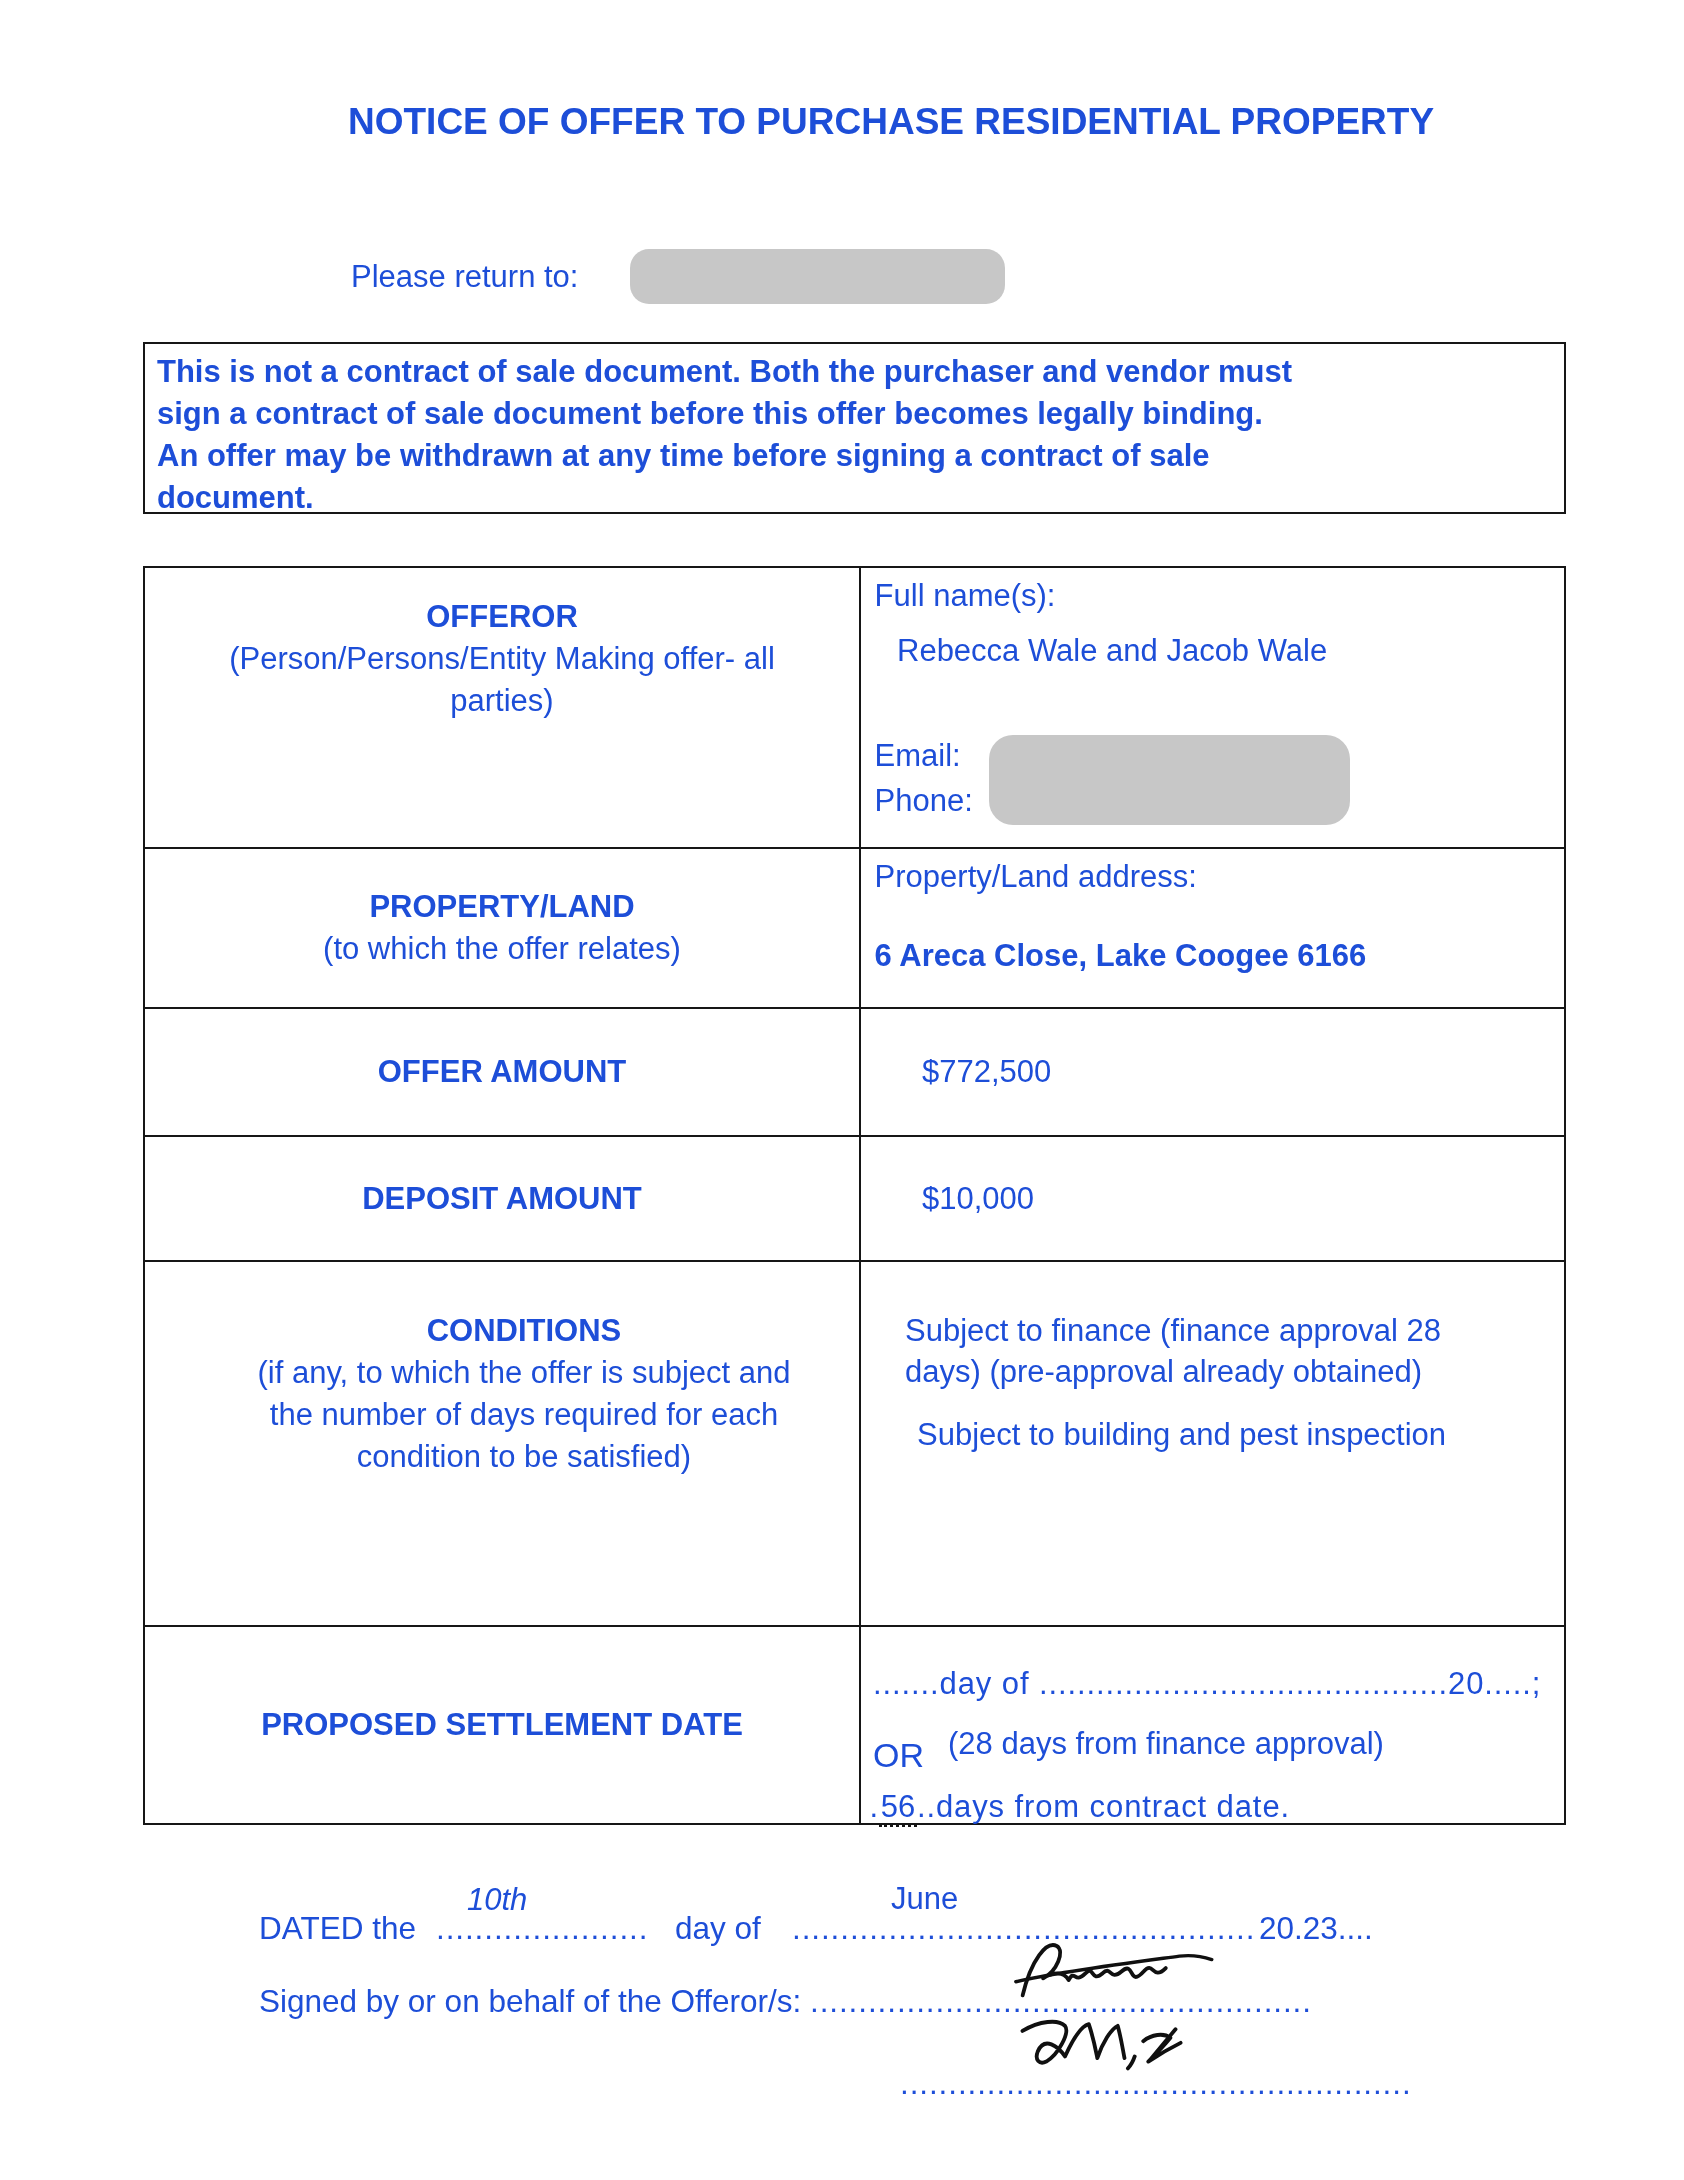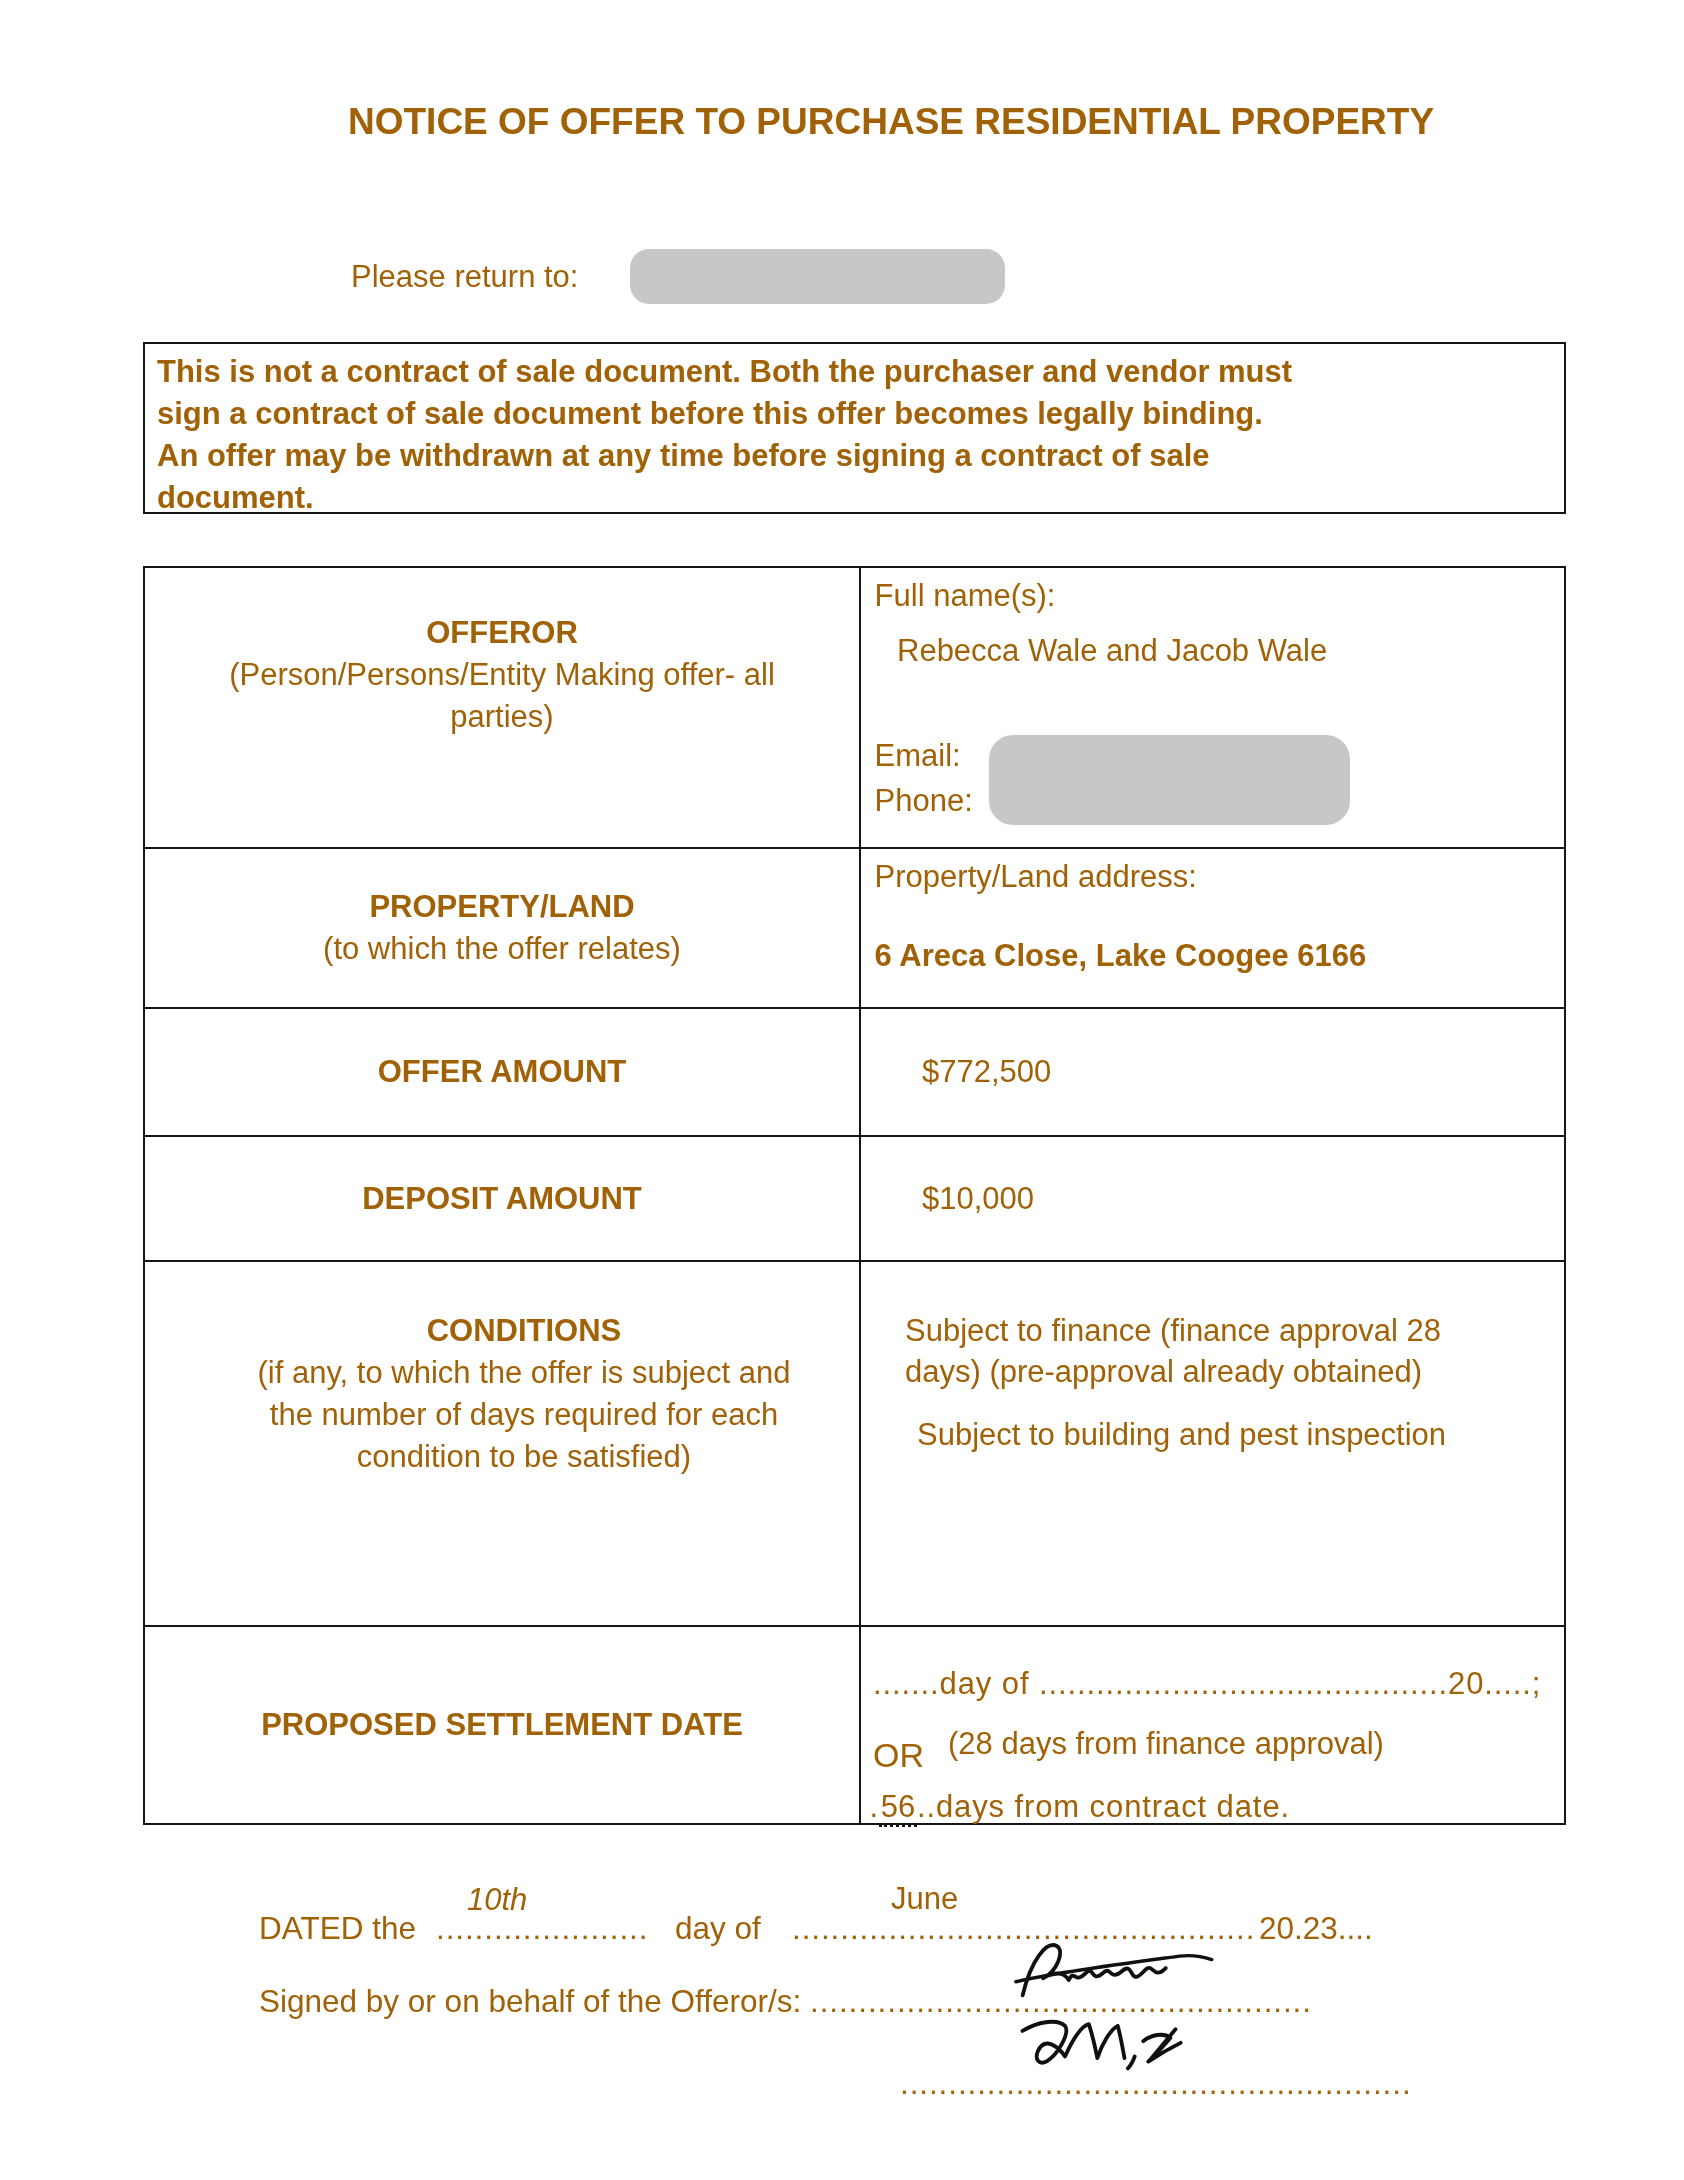--- a/index.html
+++ b/index.html
@@ -1,21 +1,21 @@
 <!DOCTYPE html>
 <html style="font-size:13.6px"><head>
 <meta charset="utf-8">
 <style>
   html,body{margin:0;padding:0;background:#ffffff;}
   .page{
     position:relative;
     width:1685px;height:2181px;
     background:#ffffff;
     font-family:"Liberation Sans","DejaVu Sans",sans-serif;
-    color:#a16207;
+    color:#1d4ed8;
     overflow:hidden;
   }
   .abs{position:absolute;}
   .doc-title{
     left:348px;top:101px;
     font-size:37px;font-weight:bold;letter-spacing:0px;white-space:nowrap;
   }
   .return-line{left:351px;top:259px;font-size:31px;white-space:nowrap;}
   .redact{
     background:#c7c7c7;border-radius:19px;
@@ -41,21 +41,21 @@
     width:716px;flex:none;border-right:2.6px solid #161616;box-sizing:border-box;
     text-align:center;
   }
   .cell-r{flex:1;position:relative;box-sizing:border-box;}
   .r1{height:279px;}
   .r2{height:160px;}
   .r3{height:128px;}
   .r4{height:125px;}
   .r5{height:365px;}
   .r6{height:198px;}
-  .cell-l.padtop1{padding-top:44px;}
+  .cell-l.padtop1{padding-top:28px;}
   .cell-l.padtop5{padding-top:48px;padding-left:44px;}
   .cell-l.vcenter{display:flex;flex-direction:column;justify-content:center;align-items:center;}
   .cell-head{font-weight:bold;line-height:1.35;}
   .cell-sub{line-height:1.35;white-space:pre-line;}
   .u{text-underline-offset:4.3px;}
   .fullname-label{left:13.6px;top:10.2px;}
   .fullname-value{left:36px;top:65px;}
   .email-label{left:13.6px;top:170px;}
   .phone-label{left:13.6px;top:215px;}
   .redact-contact{left:128px;top:167px;width:361px;height:90px;border-radius:24px;}

